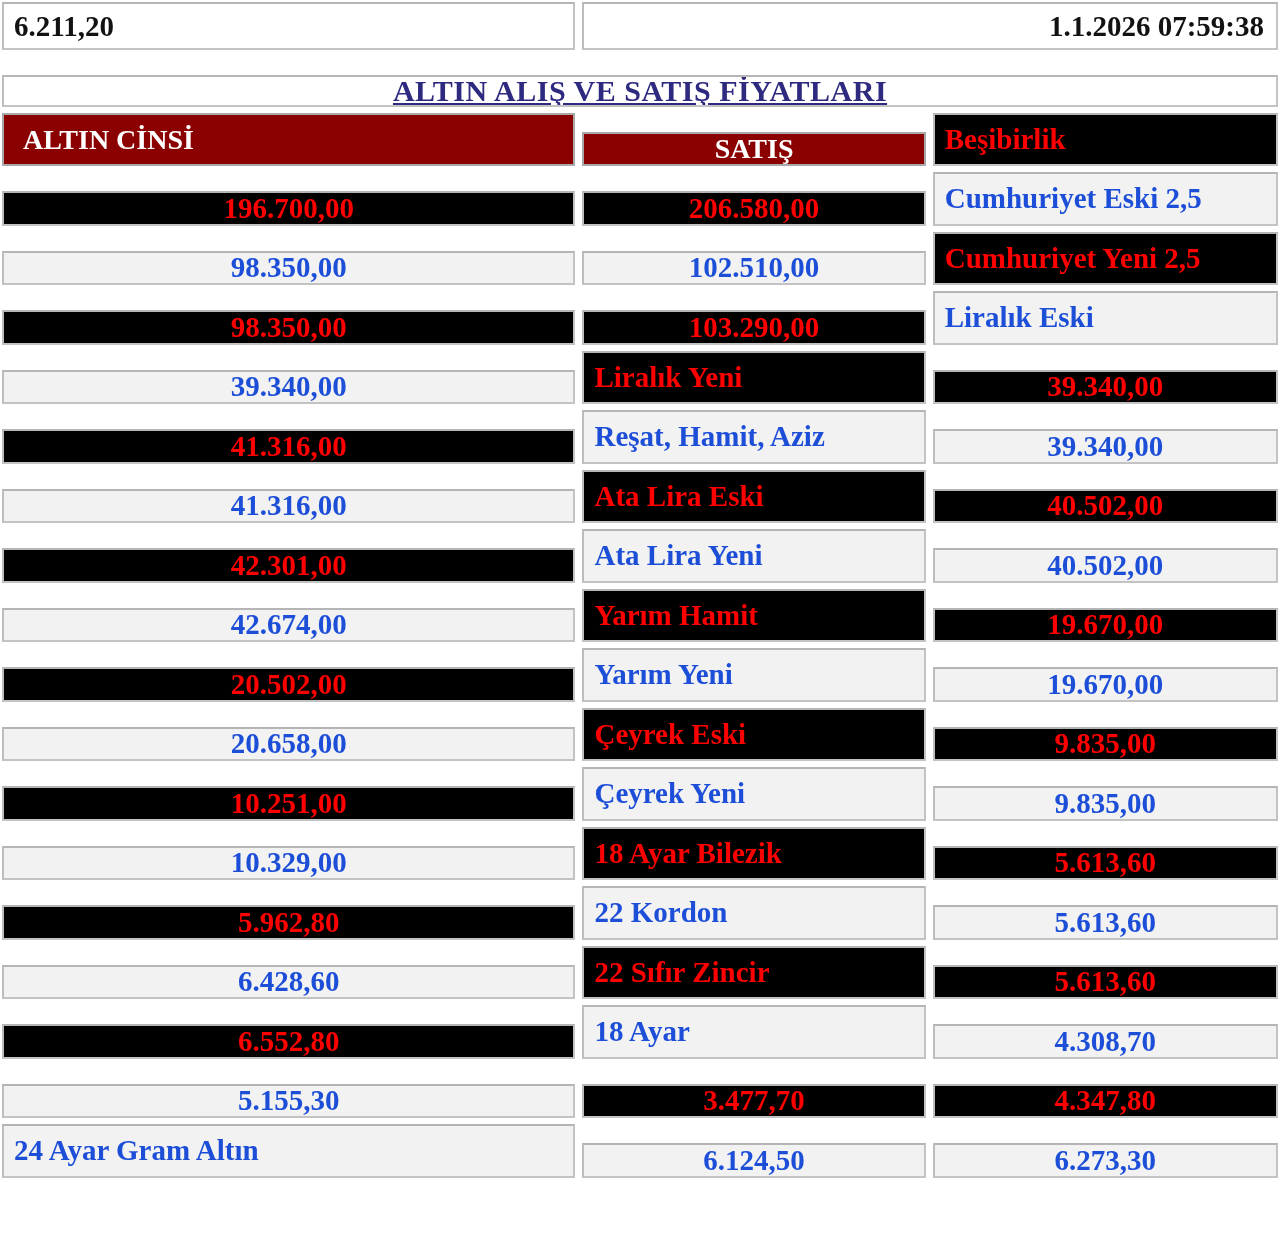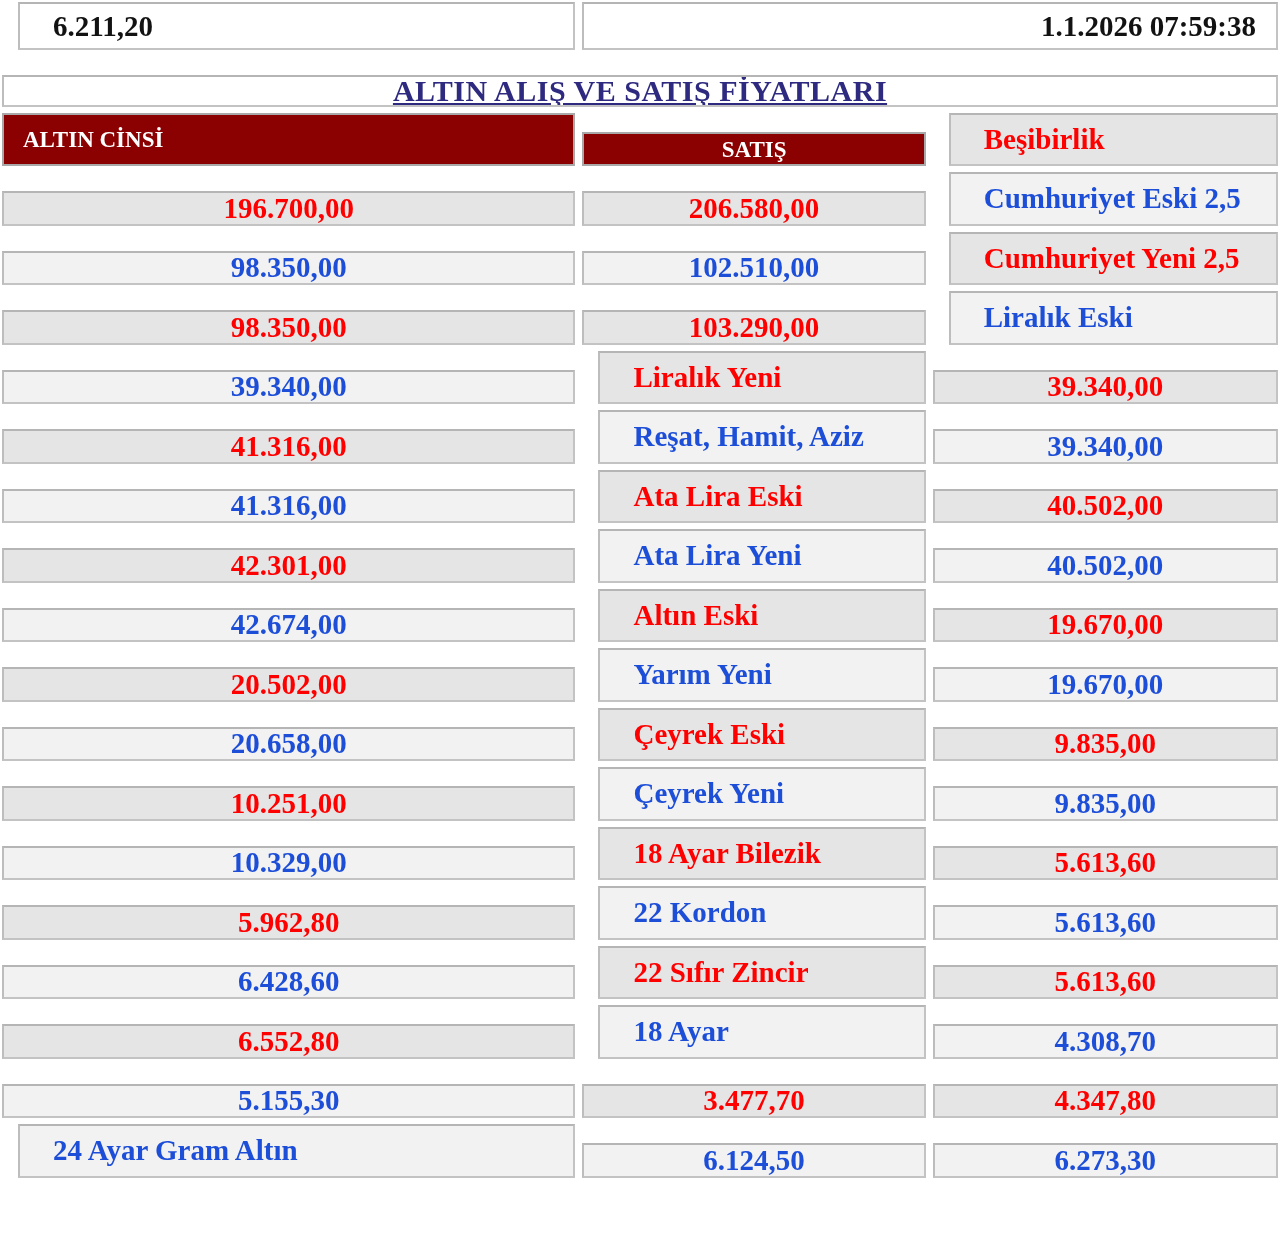--- a/index.html
+++ b/index.html
@@ -31,47 +31,47 @@
     border-left-color: #bdbdbd;
     background: #ffffff;
     display: flex;
     align-items: center;
     box-sizing: border-box;
     font-size: 29px;
     line-height: 1;
     white-space: nowrap;
     overflow: hidden;
   }
-  .cell.pad-left   { padding-left: 33px; margin-left: 16px; }
-  .cell.pad-right  { justify-content: flex-end; padding-right: 20px; }
+  .cell.pad-left   { padding-left: 10px; }
+  .cell.pad-right  { justify-content: flex-end; padding-right: 12px; }
   .cell.center     { justify-content: center; margin-top: 19px; }
   .cell.span-right { grid-column: 2 / 4; }
   .cell.span-all   { grid-column: 1 / 4; }
 
   .topbar-cell { color: #121212; }
 
   .title-cell {
     font-size: 30px;
   }
   .title-link {
     color: #2e2a7f;
     text-decoration: underline;
     letter-spacing: 0.5px;
     cursor: pointer;
   }
 
   .head-cell {
     background: #8b0000;
     border-color: #a9a9a9;
     color: #ffffff;
-    font-size: 23px;
+    font-size: 28px;
   }
   .head-cell.first { padding-left: 19px; }
 
-  .row-red  { background: #e5e5e5; color: #fe0000; }
+  .row-red  { background: #000000; color: #fe0000; }
   .row-blue { background: #f2f2f2; color: #1d4ed8; }
 </style>
 </head>
 <body>
 
 <div class="price-grid">
 
   <div class="cell pad-left topbar-cell">6.211,20</div>
   <div class="cell pad-right topbar-cell span-right">1.1.2026 07:59:38</div>
 
@@ -98,21 +98,21 @@
     <div class="cell center row-red">41.316,00</div>
     <div class="cell pad-left row-blue">Reşat, Hamit, Aziz</div>
     <div class="cell center row-blue">39.340,00</div>
     <div class="cell center row-blue">41.316,00</div>
     <div class="cell pad-left row-red">Ata Lira Eski</div>
     <div class="cell center row-red">40.502,00</div>
     <div class="cell center row-red">42.301,00</div>
     <div class="cell pad-left row-blue">Ata Lira Yeni</div>
     <div class="cell center row-blue">40.502,00</div>
     <div class="cell center row-blue">42.674,00</div>
-    <div class="cell pad-left row-red">Altın Eski</div>
+    <div class="cell pad-left row-red">Yarım Hamit</div>
     <div class="cell center row-red">19.670,00</div>
     <div class="cell center row-red">20.502,00</div>
     <div class="cell pad-left row-blue">Yarım Yeni</div>
     <div class="cell center row-blue">19.670,00</div>
     <div class="cell center row-blue">20.658,00</div>
     <div class="cell pad-left row-red">Çeyrek Eski</div>
     <div class="cell center row-red">9.835,00</div>
     <div class="cell center row-red">10.251,00</div>
     <div class="cell pad-left row-blue">Çeyrek Yeni</div>
     <div class="cell center row-blue">9.835,00</div>

